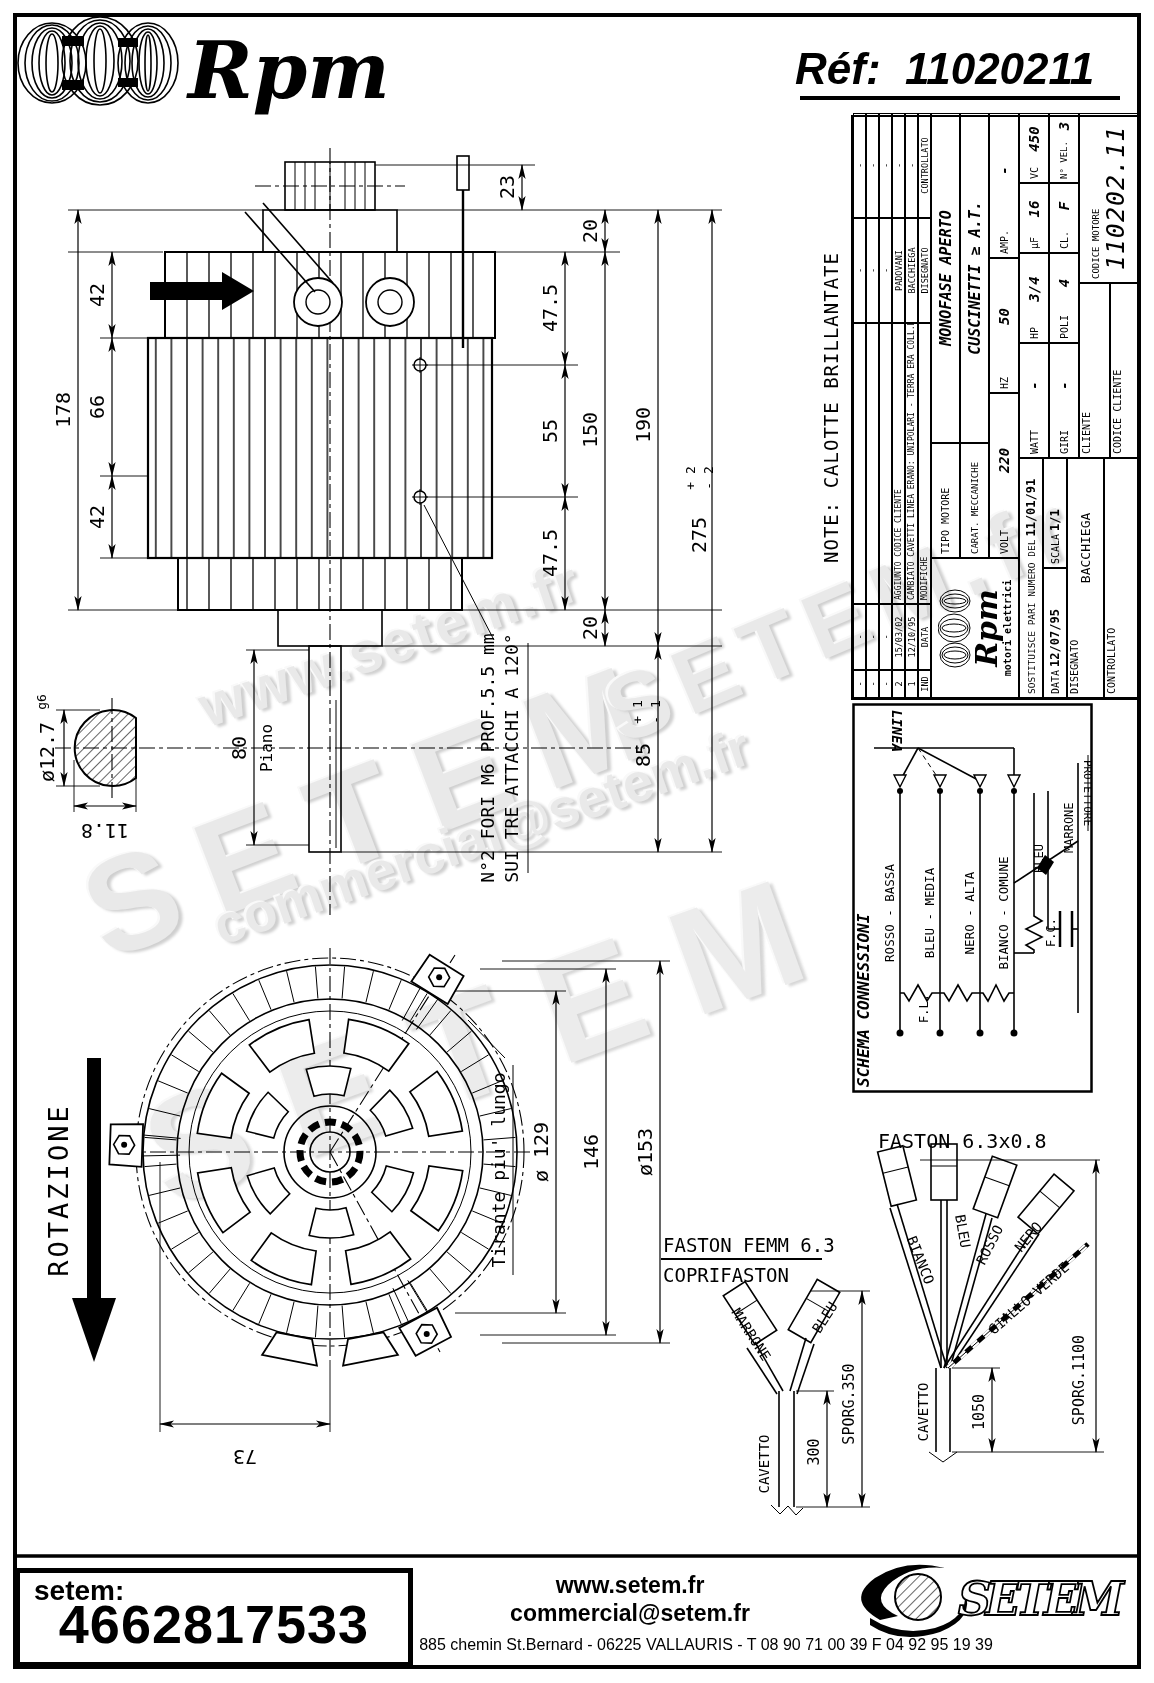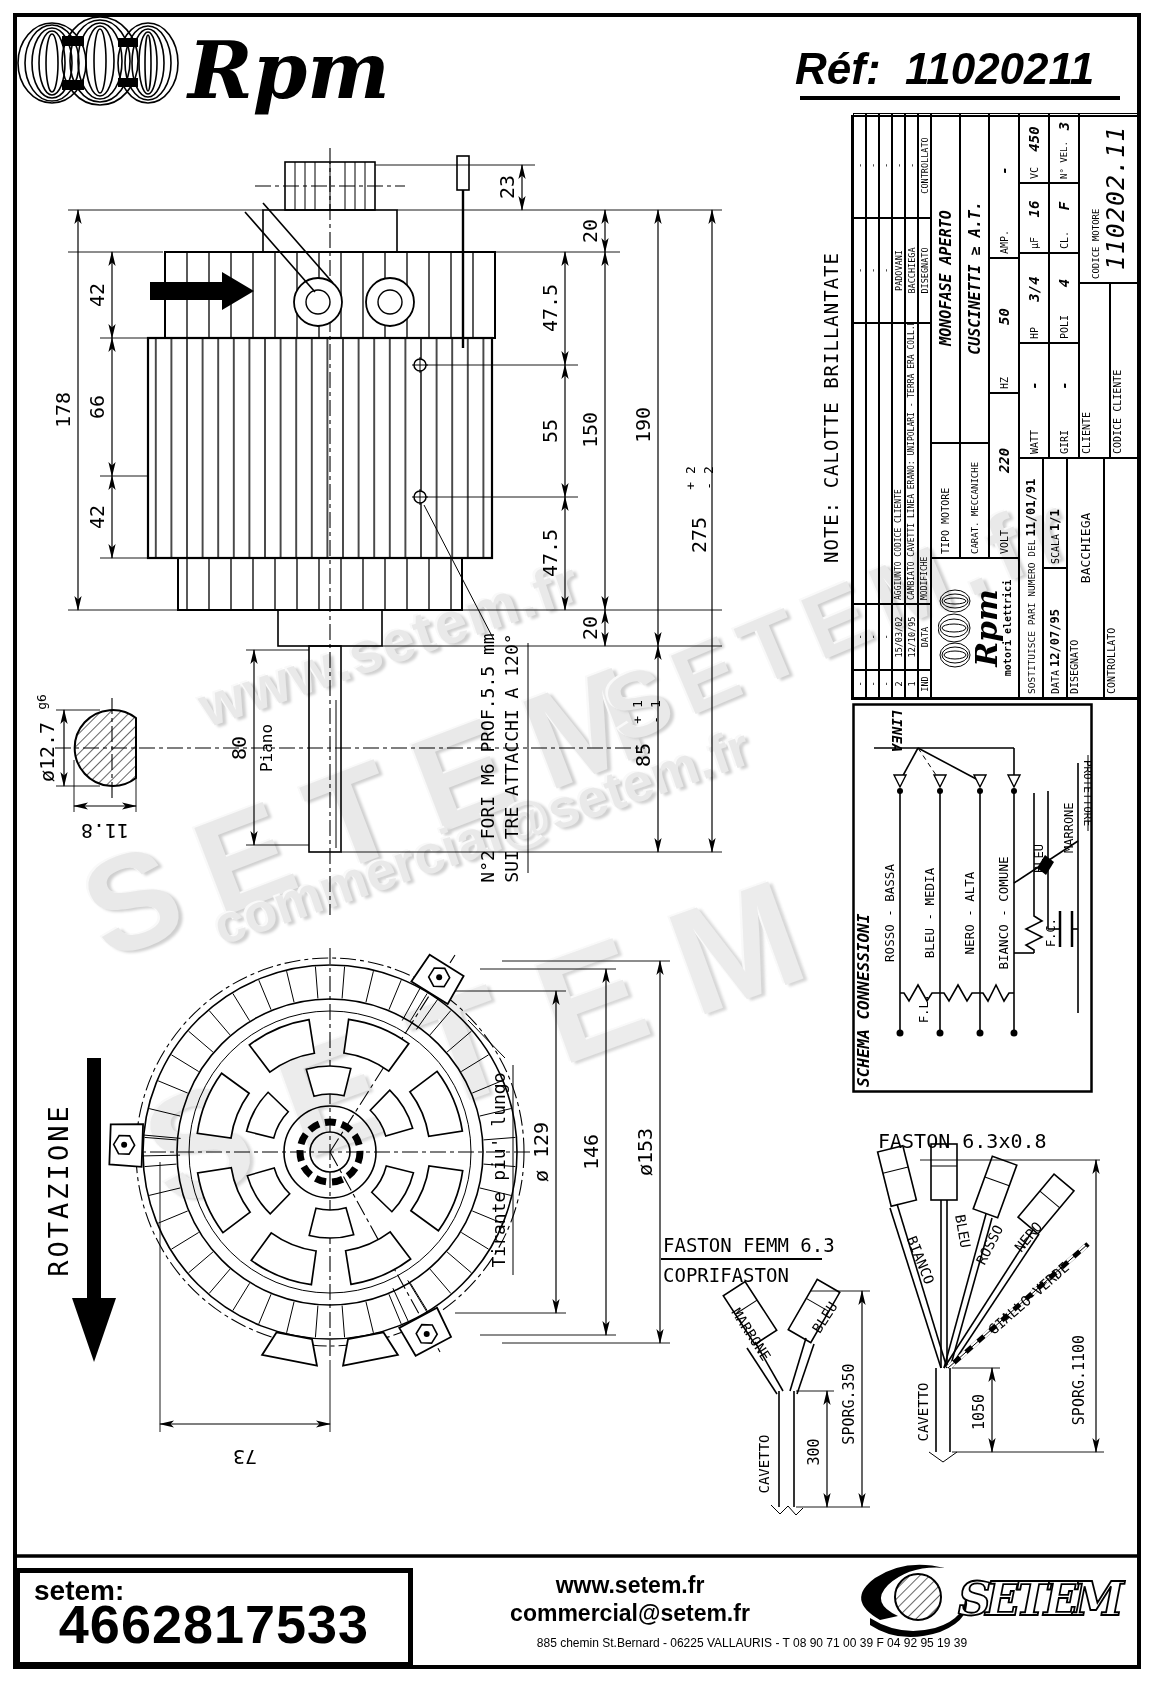--- a/index.html
+++ b/index.html
@@ -609,15 +609,15 @@
       <text transform="rotate(180 362 40)" x="362" y="40" text-anchor="middle" style="font-size:14px;font-style:italic;font-weight:bold;">LINEA</text>
     </svg>
   </div>
 
   <div class="foot" style="left:15px;top:1568px;width:388px;height:89px;border:5px solid #000;background:#fff;">
     <div style="font-weight:bold;font-size:28px;padding:2px 0 0 14px;">setem:</div>
     <div style="font-weight:bold;font-size:54px;text-align:center;margin-top:-14px;letter-spacing:1px;">4662817533</div>
   </div>
   <div class="foot" style="left:470px;top:1572px;width:320px;text-align:center;font-weight:bold;font-size:23px;">www.setem.fr</div>
   <div class="foot" style="left:470px;top:1600px;width:320px;text-align:center;font-weight:bold;font-size:23px;">commercial@setem.fr</div>
-  <div class="foot" style="left:452px;top:1636px;width:600px;text-align:center;font-size:12px;">885 chemin St.Bernard  -  06225 VALLAURIS  -  T 08 90 71 00 39   F 04 92 95 19 39</div>
+  <div class="foot" style="left:406px;top:1636px;width:600px;text-align:center;font-size:16px;">885 chemin St.Bernard  -  06225 VALLAURIS  -  T 08 90 71 00 39   F 04 92 95 19 39</div>
 
 </div>
 
 </body></html>

